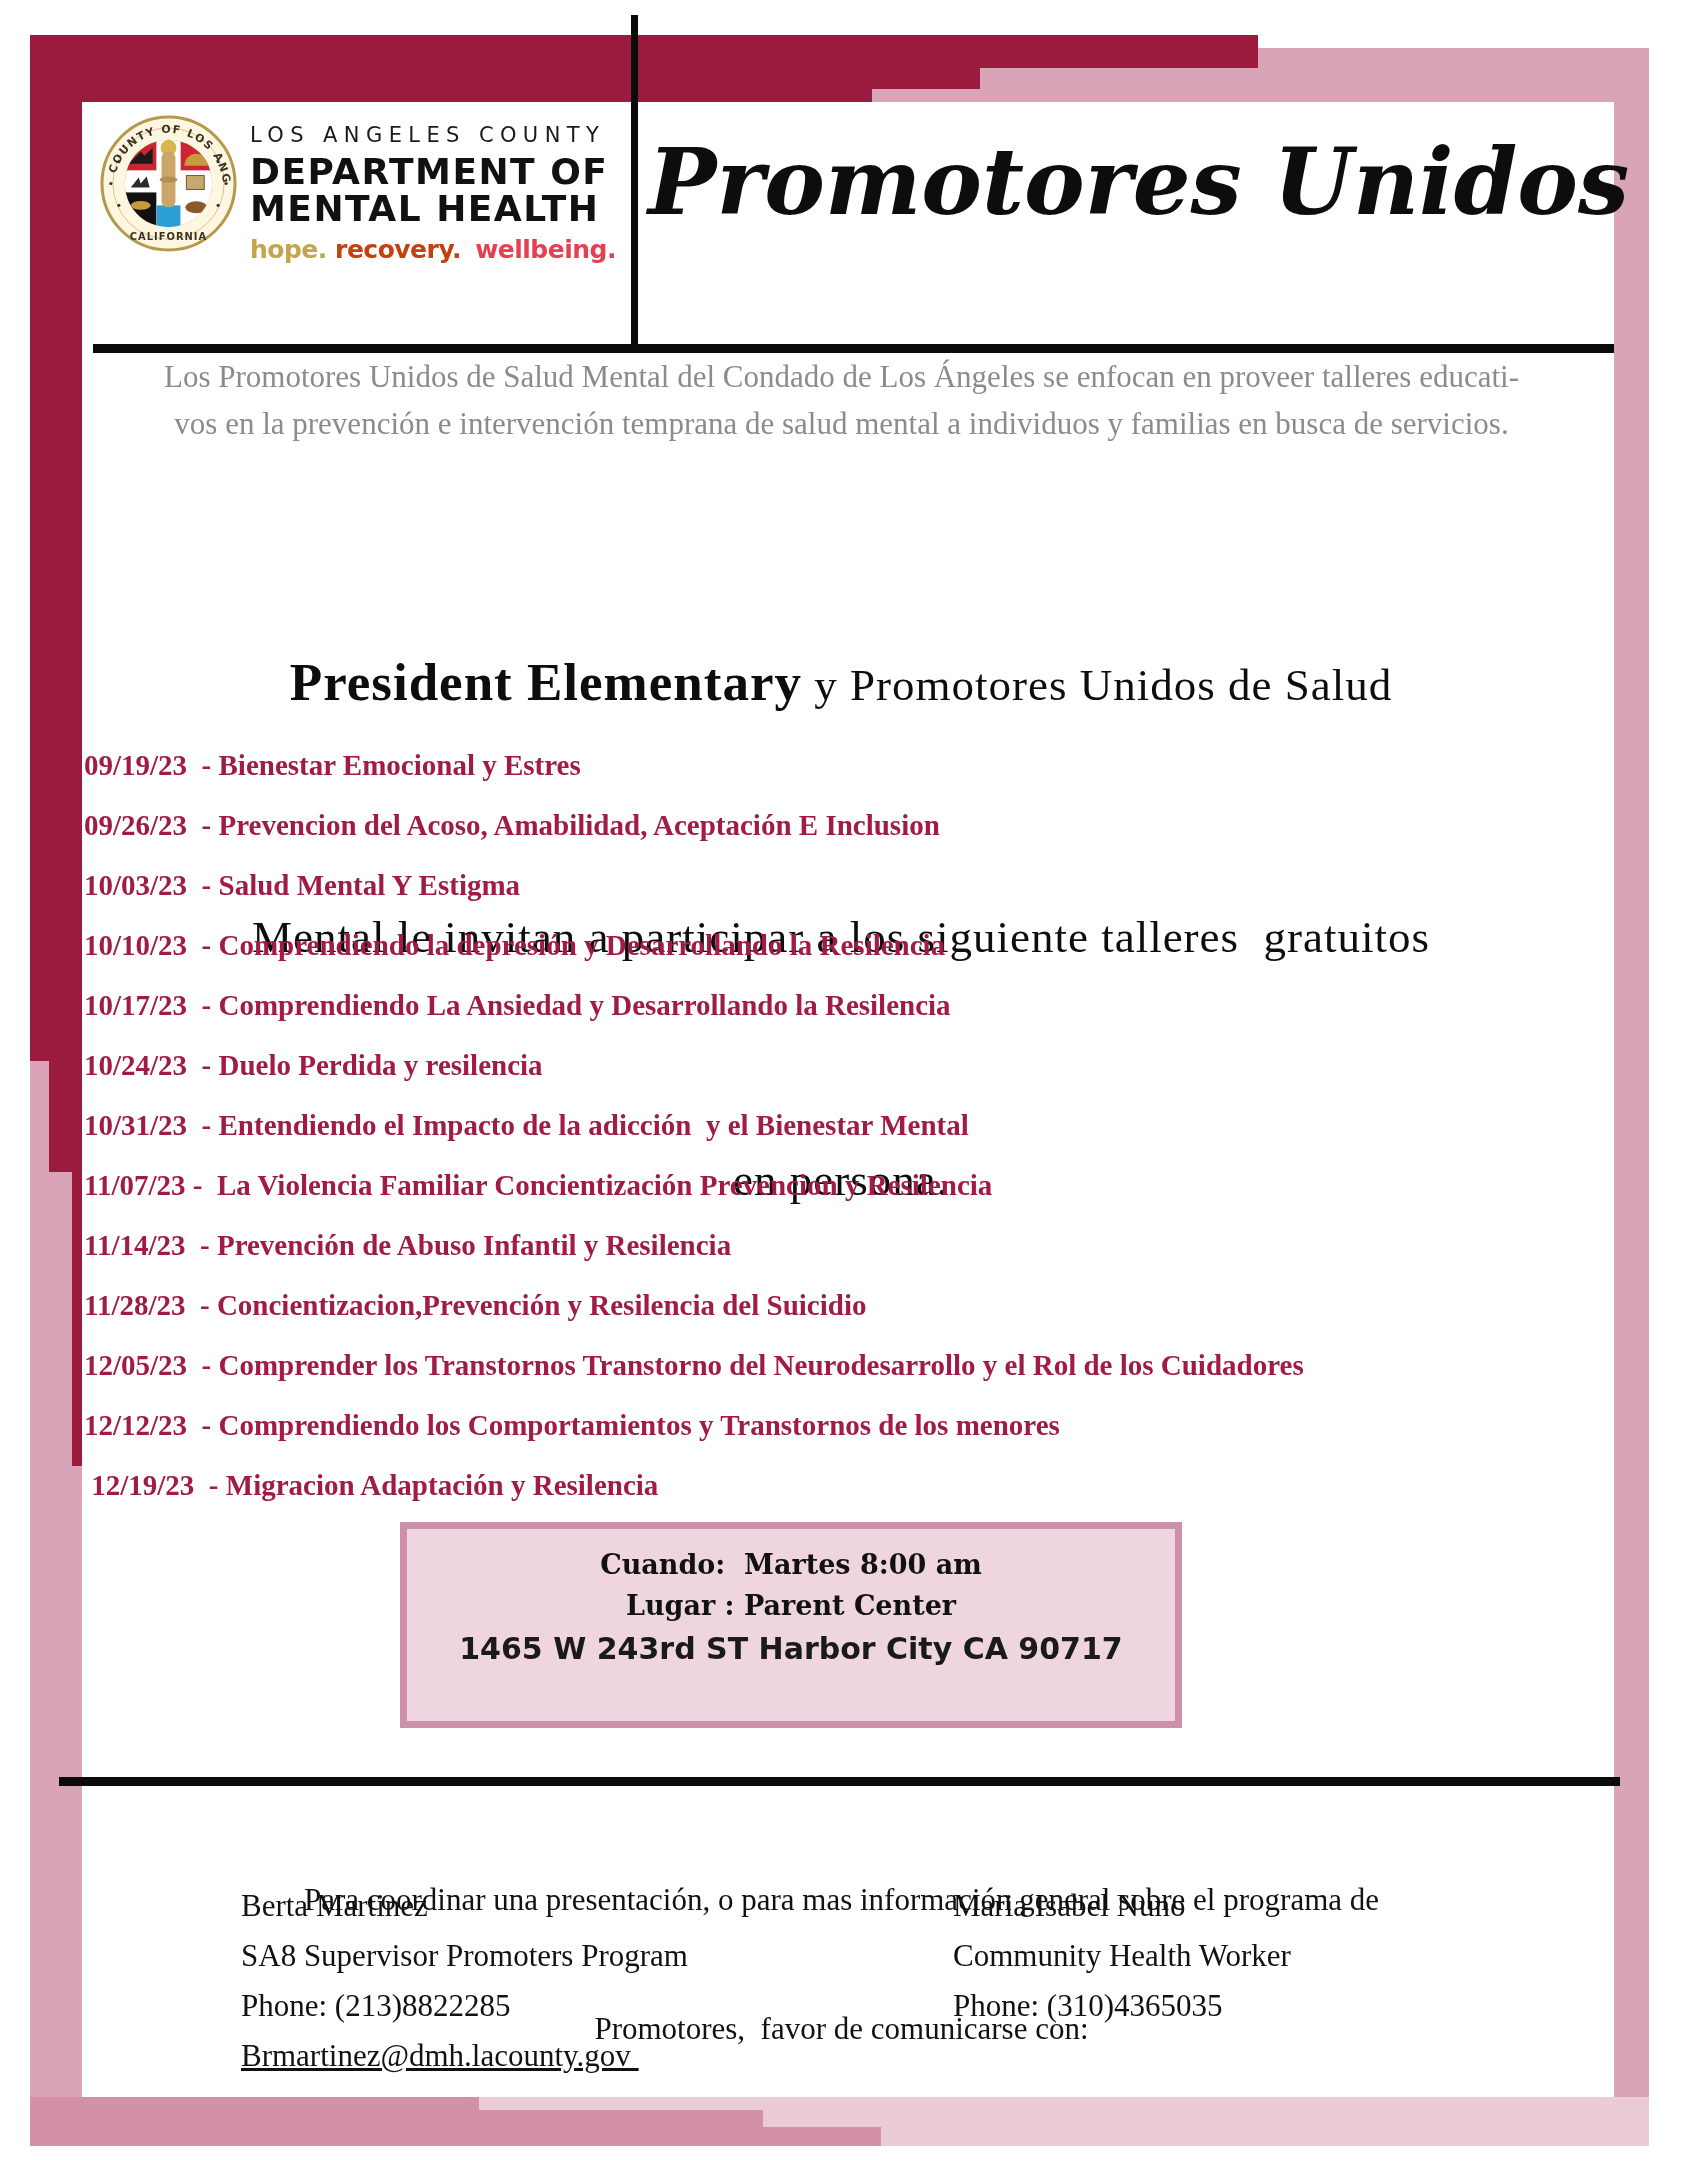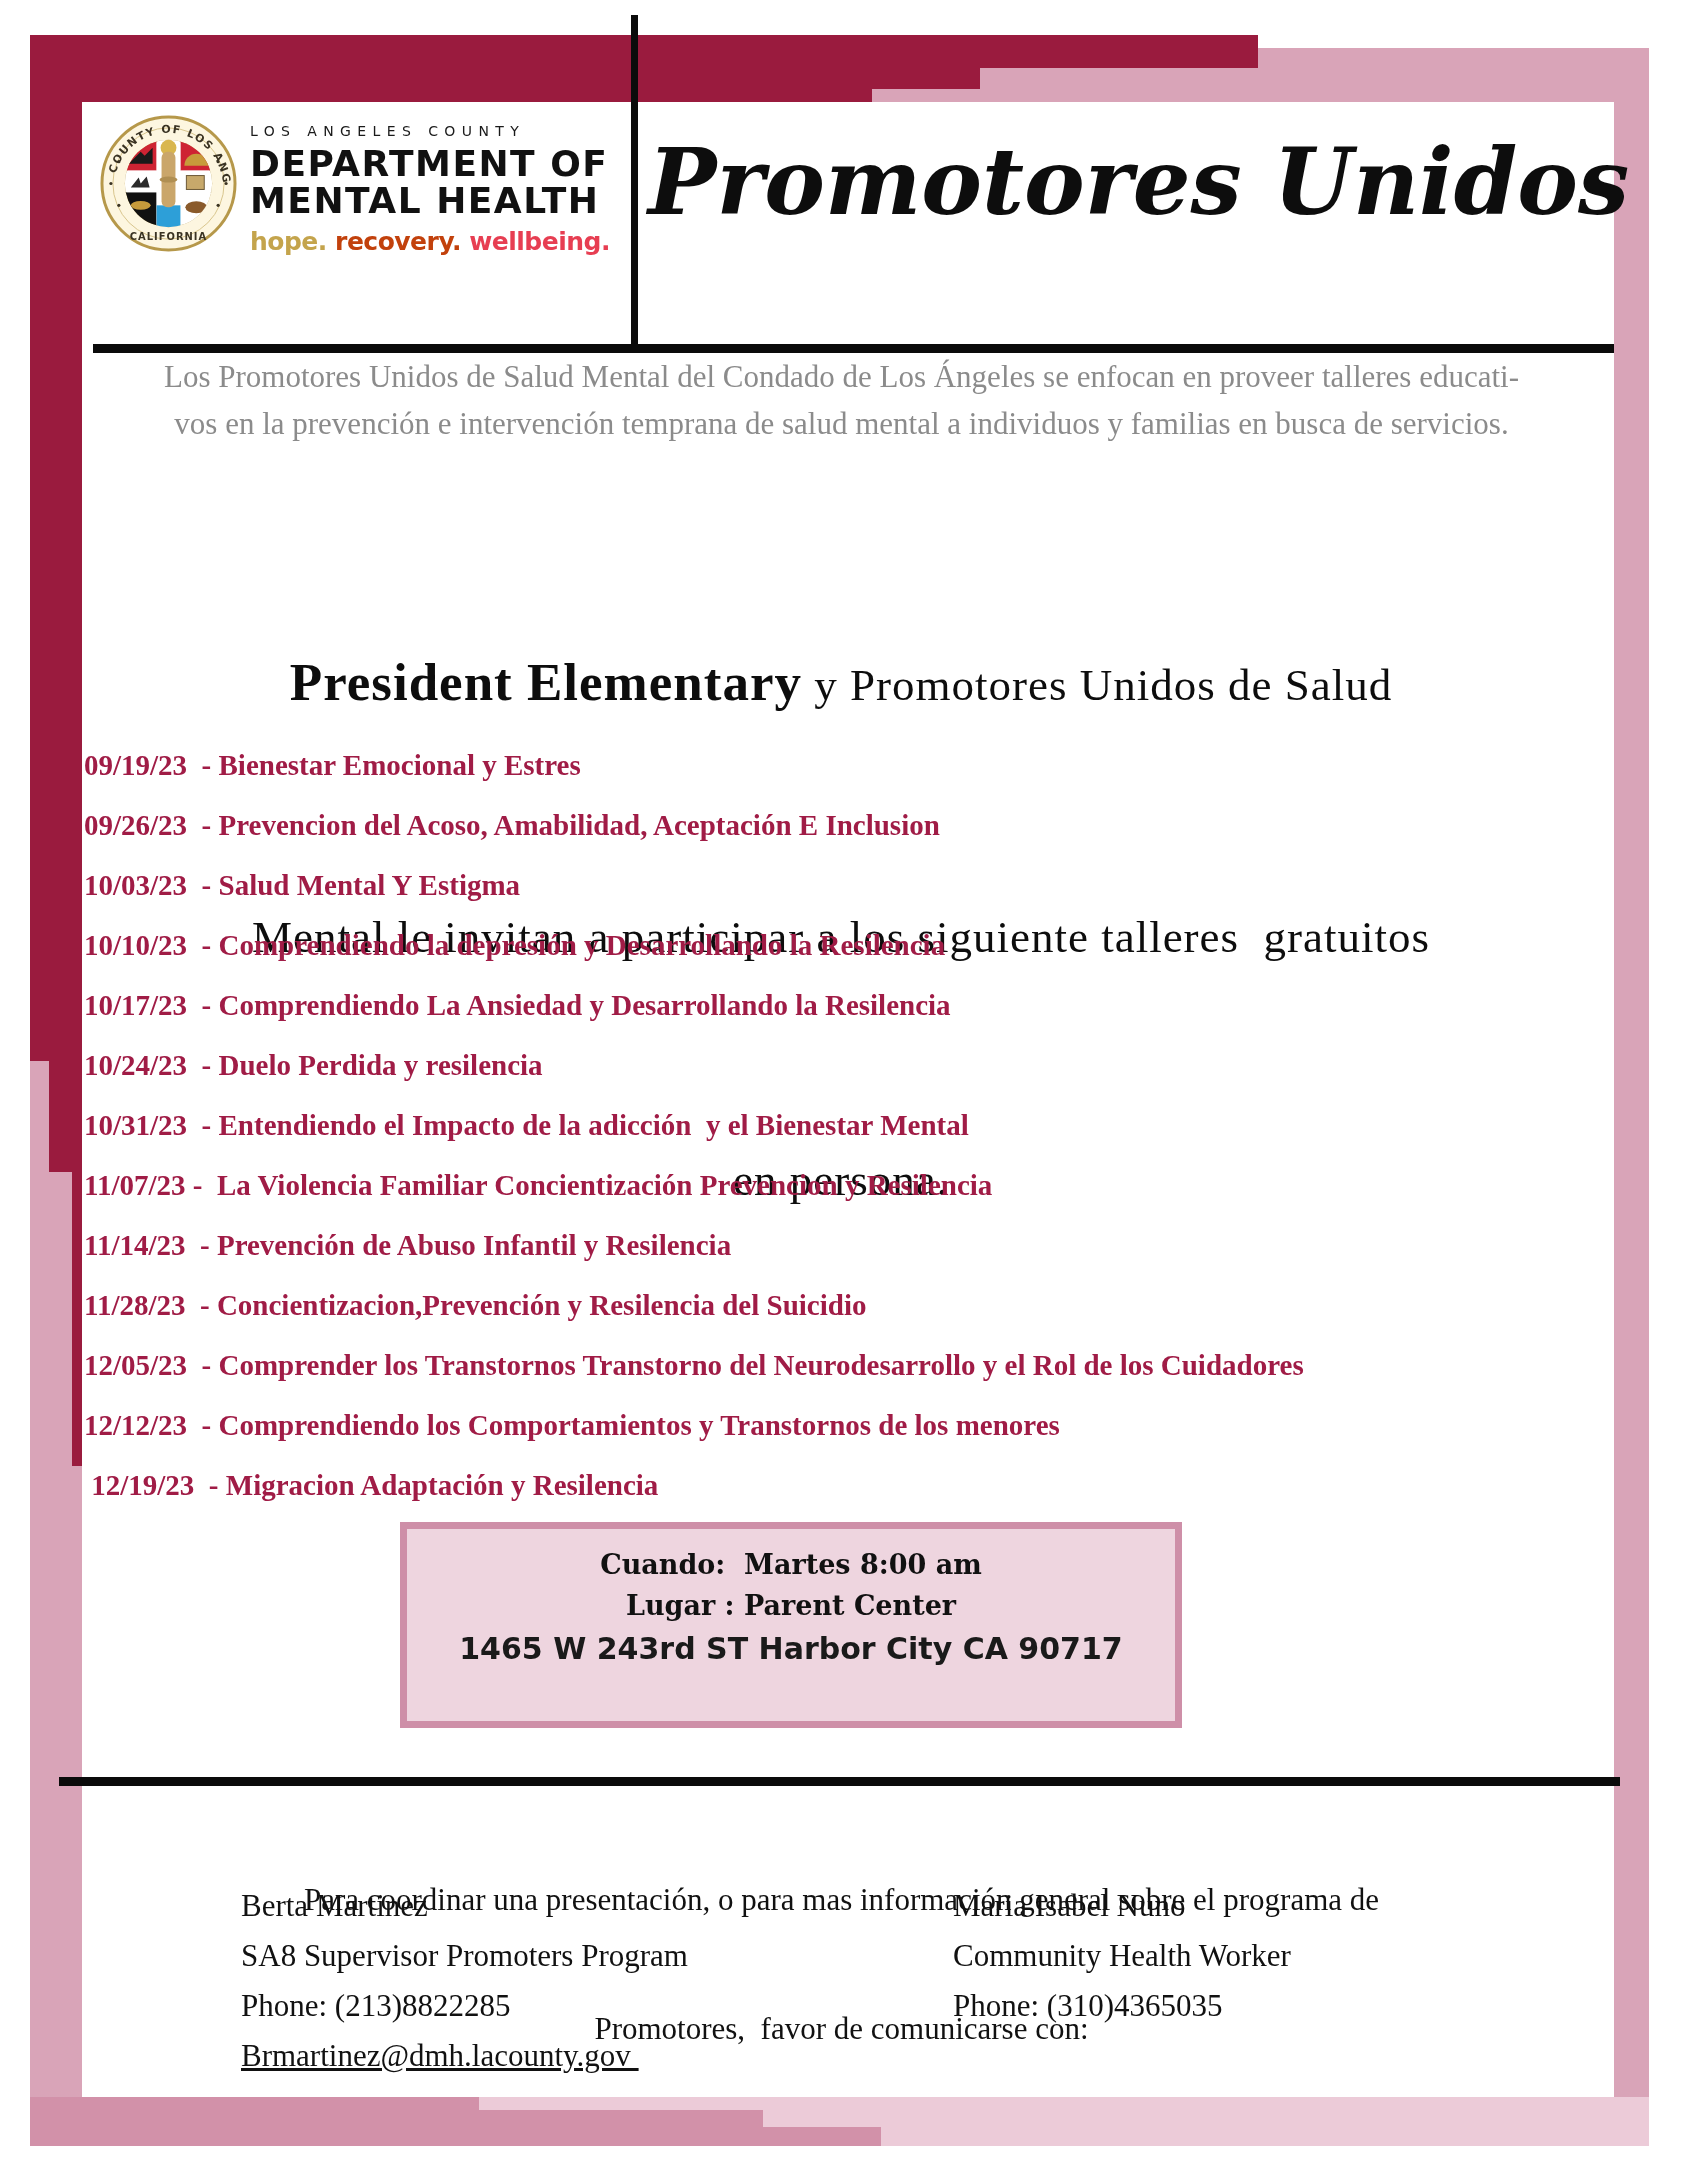--- a/index.html
+++ b/index.html
@@ -23,27 +23,27 @@
 
   .vline{left:631px;top:15px;width:7px;height:335px;background:#0b0b0b;z-index:6;}
   .hrule1{left:93px;top:344px;width:1521px;height:9px;background:#0b0b0b;z-index:6;}
   .hrule2{left:59px;top:1777px;width:1561px;height:9px;background:#0b0b0b;z-index:6;}
 
   .content{z-index:5;}
 
   
   .seal{left:99px;top:114px;width:139px;height:139px;}
   .logo-text{left:250px;top:123px;width:396px;color:#1a1a1a;}
-  .logo-county{font-family:"DejaVu Sans",sans-serif;font-size:14px;letter-spacing:6.4px;
+  .logo-county{font-family:"DejaVu Sans",sans-serif;font-size:21px;letter-spacing:6.4px;
                font-weight:400;margin-bottom:6px;white-space:nowrap;}
   .logo-dept{font-family:"DejaVu Sans",sans-serif;font-size:36px;font-weight:700;
              letter-spacing:1.5px;line-height:37px;white-space:nowrap;color:#111;}
   .logo-tagline{font-family:"DejaVu Sans",sans-serif;font-size:25px;font-weight:700;
                 margin-top:8px;white-space:nowrap;letter-spacing:-0.5px;}
-  .tag-hope{color:#c4a44c;} .tag-recovery{color:#c2410c;} .tag-wellbeing{color:#e73e52;}
+  .tag-hope{color:#c4a44c;} .tag-recovery{color:#c2410c;} .tag-wellbeing{color:#e73e52;margin-left:6px;}
   .main-title{left:648px;top:129px;width:950px;text-align:left;
       font-family:"DejaVu Serif",serif;font-style:italic;font-weight:700;
       font-size:91px;color:#0d0d0d;white-space:nowrap;}
 
   
   .intro{left:84px;top:353px;width:1515px;text-align:center;color:#8b8b8b;
          font-size:31px;line-height:47px;}
 
   
   .heading{left:59px;top:480px;width:1564px;text-align:center;color:#0d0d0d;

